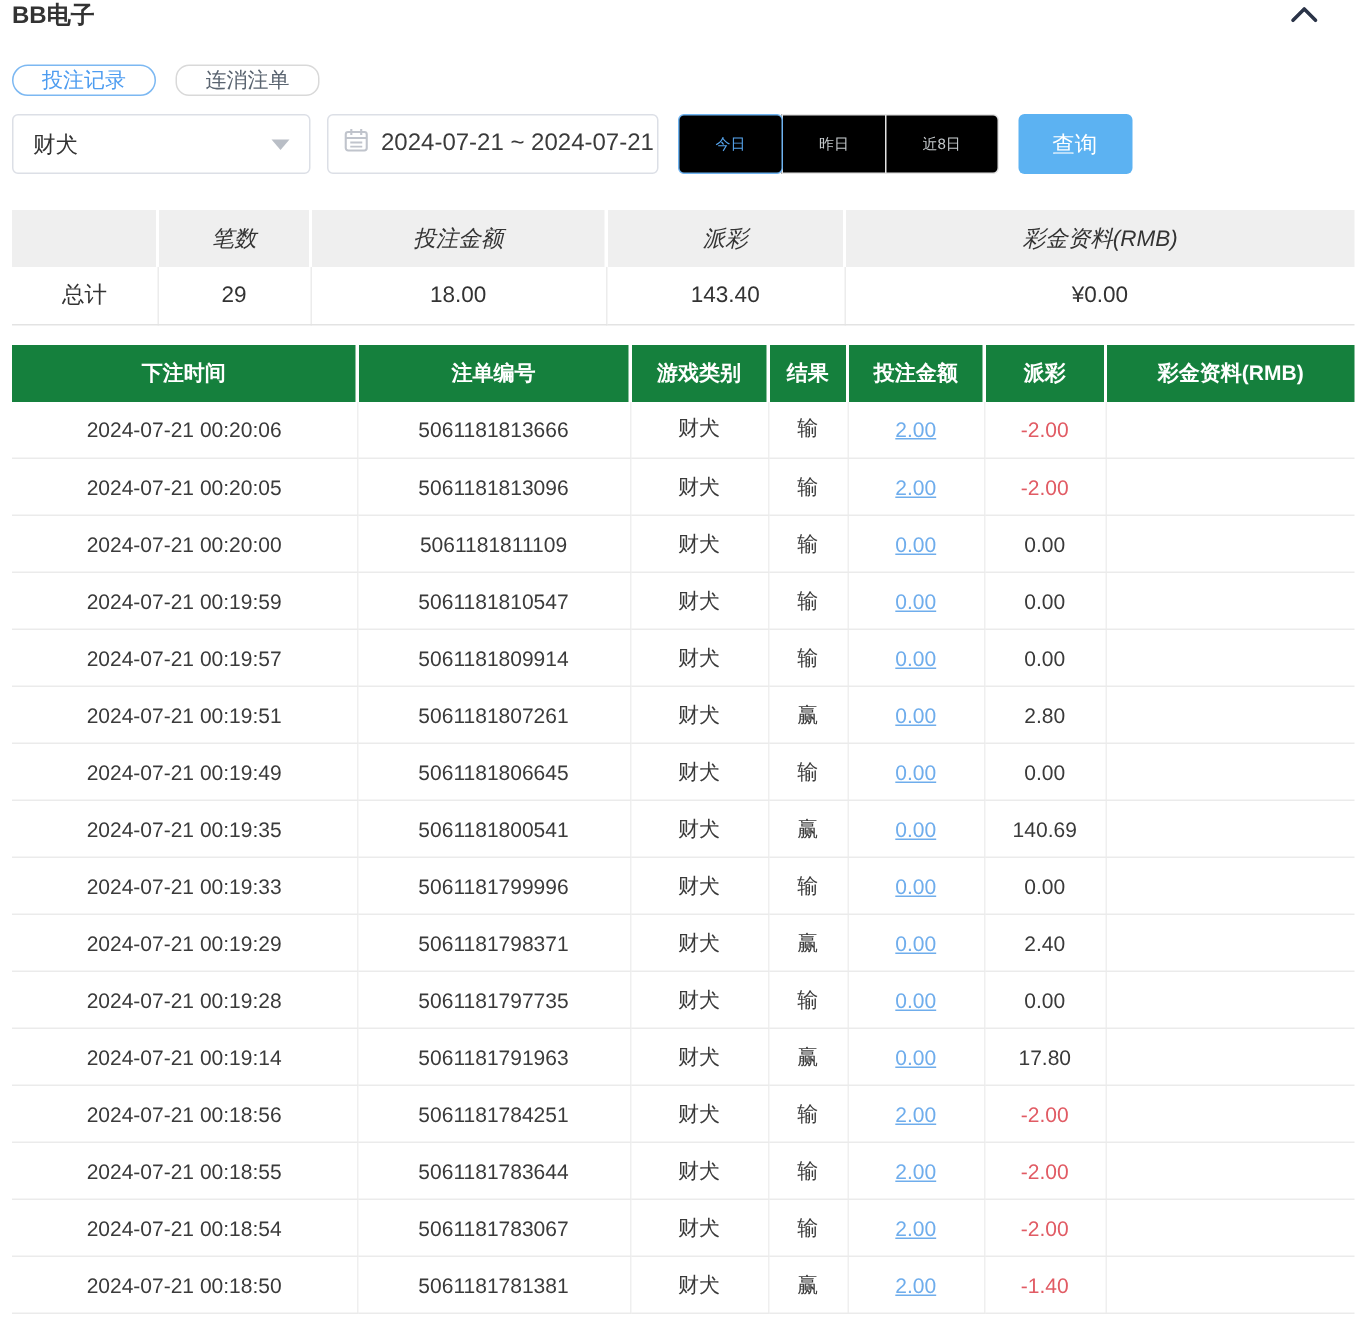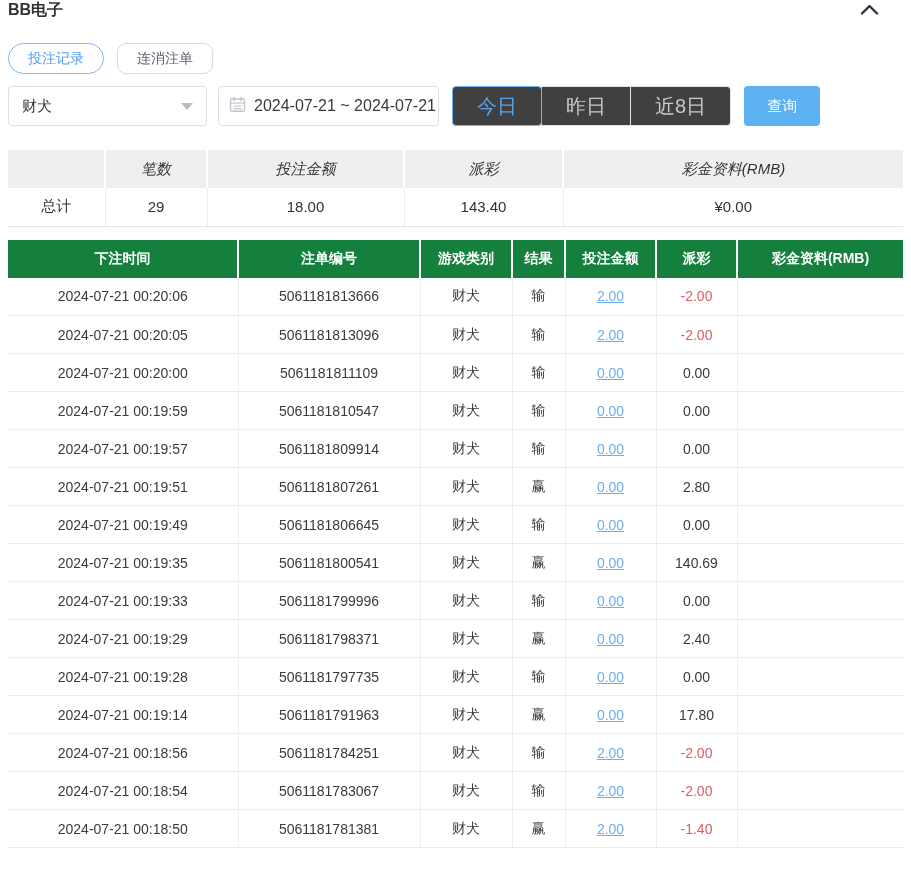--- a/index.html
+++ b/index.html
@@ -7,37 +7,37 @@
     font-family:"Liberation Sans","DejaVu Sans",sans-serif; color:#333; }
   .page { padding:0 8px; }
 
   
   .panel-header { display:flex; justify-content:space-between; align-items:center; }
   .panel-title { font-size:16px; font-weight:bold; color:#333; }
   .collapse-btn { border:none; background:transparent; cursor:pointer; margin-right:22px; padding:2px; }
 
   
   .tabs { display:flex; gap:13px; margin-top:22px; }
-  .tab { height:31px; padding:0 19px; background:#fff; font-size:14px; color:#5a6470;
+  .tab { height:21px; padding:0 19px; background:#fff; font-size:14px; color:#5a6470;
     border:1px solid #d9d9d9; border-radius:9px; cursor:pointer; }
   .tab.active { color:#4d9cf0; border:1px solid #7cb8f2; border-radius:16px; }
 
   
   .filters { display:flex; align-items:center; margin-top:12px; }
   .select-box { width:199px; height:40px; border:1px solid #dcdfe6; border-radius:4px;
     display:flex; align-items:center; justify-content:space-between; padding:0 13px; cursor:pointer; }
   .select-value { font-size:15px; color:#333; }
   .caret-down { width:0; height:0; border-left:6px solid transparent; border-right:6px solid transparent;
     border-top:7px solid #b9bec6; }
   .date-box { width:221px; height:40px; border:1px solid #dcdfe6; border-radius:4px; margin-left:11px;
     display:flex; align-items:center; padding:0 10px; cursor:pointer; }
   .date-text { font-size:16px; color:#3a3a3a; margin-left:8px; white-space:nowrap; }
   .btn-group { display:flex; margin-left:13px; }
-  .qbtn { height:40px; padding:0 24px; background:#404040; border:1px solid #e4e4e4; color:#c4c9cc;
-    font-size:20px; margin-left:-1px; cursor:pointer; position:relative; }
+  .qbtn { height:40px; padding:0 24px; background:#000000; border:1px solid #e4e4e4; color:#c4c9cc;
+    font-size:10px; margin-left:-1px; cursor:pointer; position:relative; }
   .qbtn:first-child { border-radius:4px 0 0 4px; margin-left:0; }
   .qbtn:last-child { border-radius:0 4px 4px 0; }
   .qbtn.active { color:#56a4ec; border-color:#6fb3f0; border-radius:4px; z-index:2; }
   .search-btn { height:40px; padding:0 23px; margin-left:13px; background:#5cb2f2; color:#fff;
     border:none; border-radius:4px; font-size:15px; cursor:pointer; }
 
   
   table { border-collapse:collapse; table-layout:fixed; width:895px; }
   th, td { text-align:center; overflow:hidden; white-space:nowrap; }
 
@@ -268,20 +268,29 @@
         <tr>
     <td>2024-07-21 00:18:56</td>
     <td>5061181784251</td>
     <td>财犬</td>
     <td>输</td>
     <td><a class="amount-link">2.00</a></td>
     <td class="neg">-2.00</td>
     <td></td>
   </tr>
         <tr>
+    <td>2024-07-21 00:18:55</td>
+    <td>5061181783644</td>
+    <td>财犬</td>
+    <td>输</td>
+    <td><a class="amount-link">2.00</a></td>
+    <td class="neg">-2.00</td>
+    <td></td>
+  </tr>
+        <tr>
     <td>2024-07-21 00:18:54</td>
     <td>5061181783067</td>
     <td>财犬</td>
     <td>输</td>
     <td><a class="amount-link">2.00</a></td>
     <td class="neg">-2.00</td>
     <td></td>
   </tr>
         <tr>
     <td>2024-07-21 00:18:50</td>

